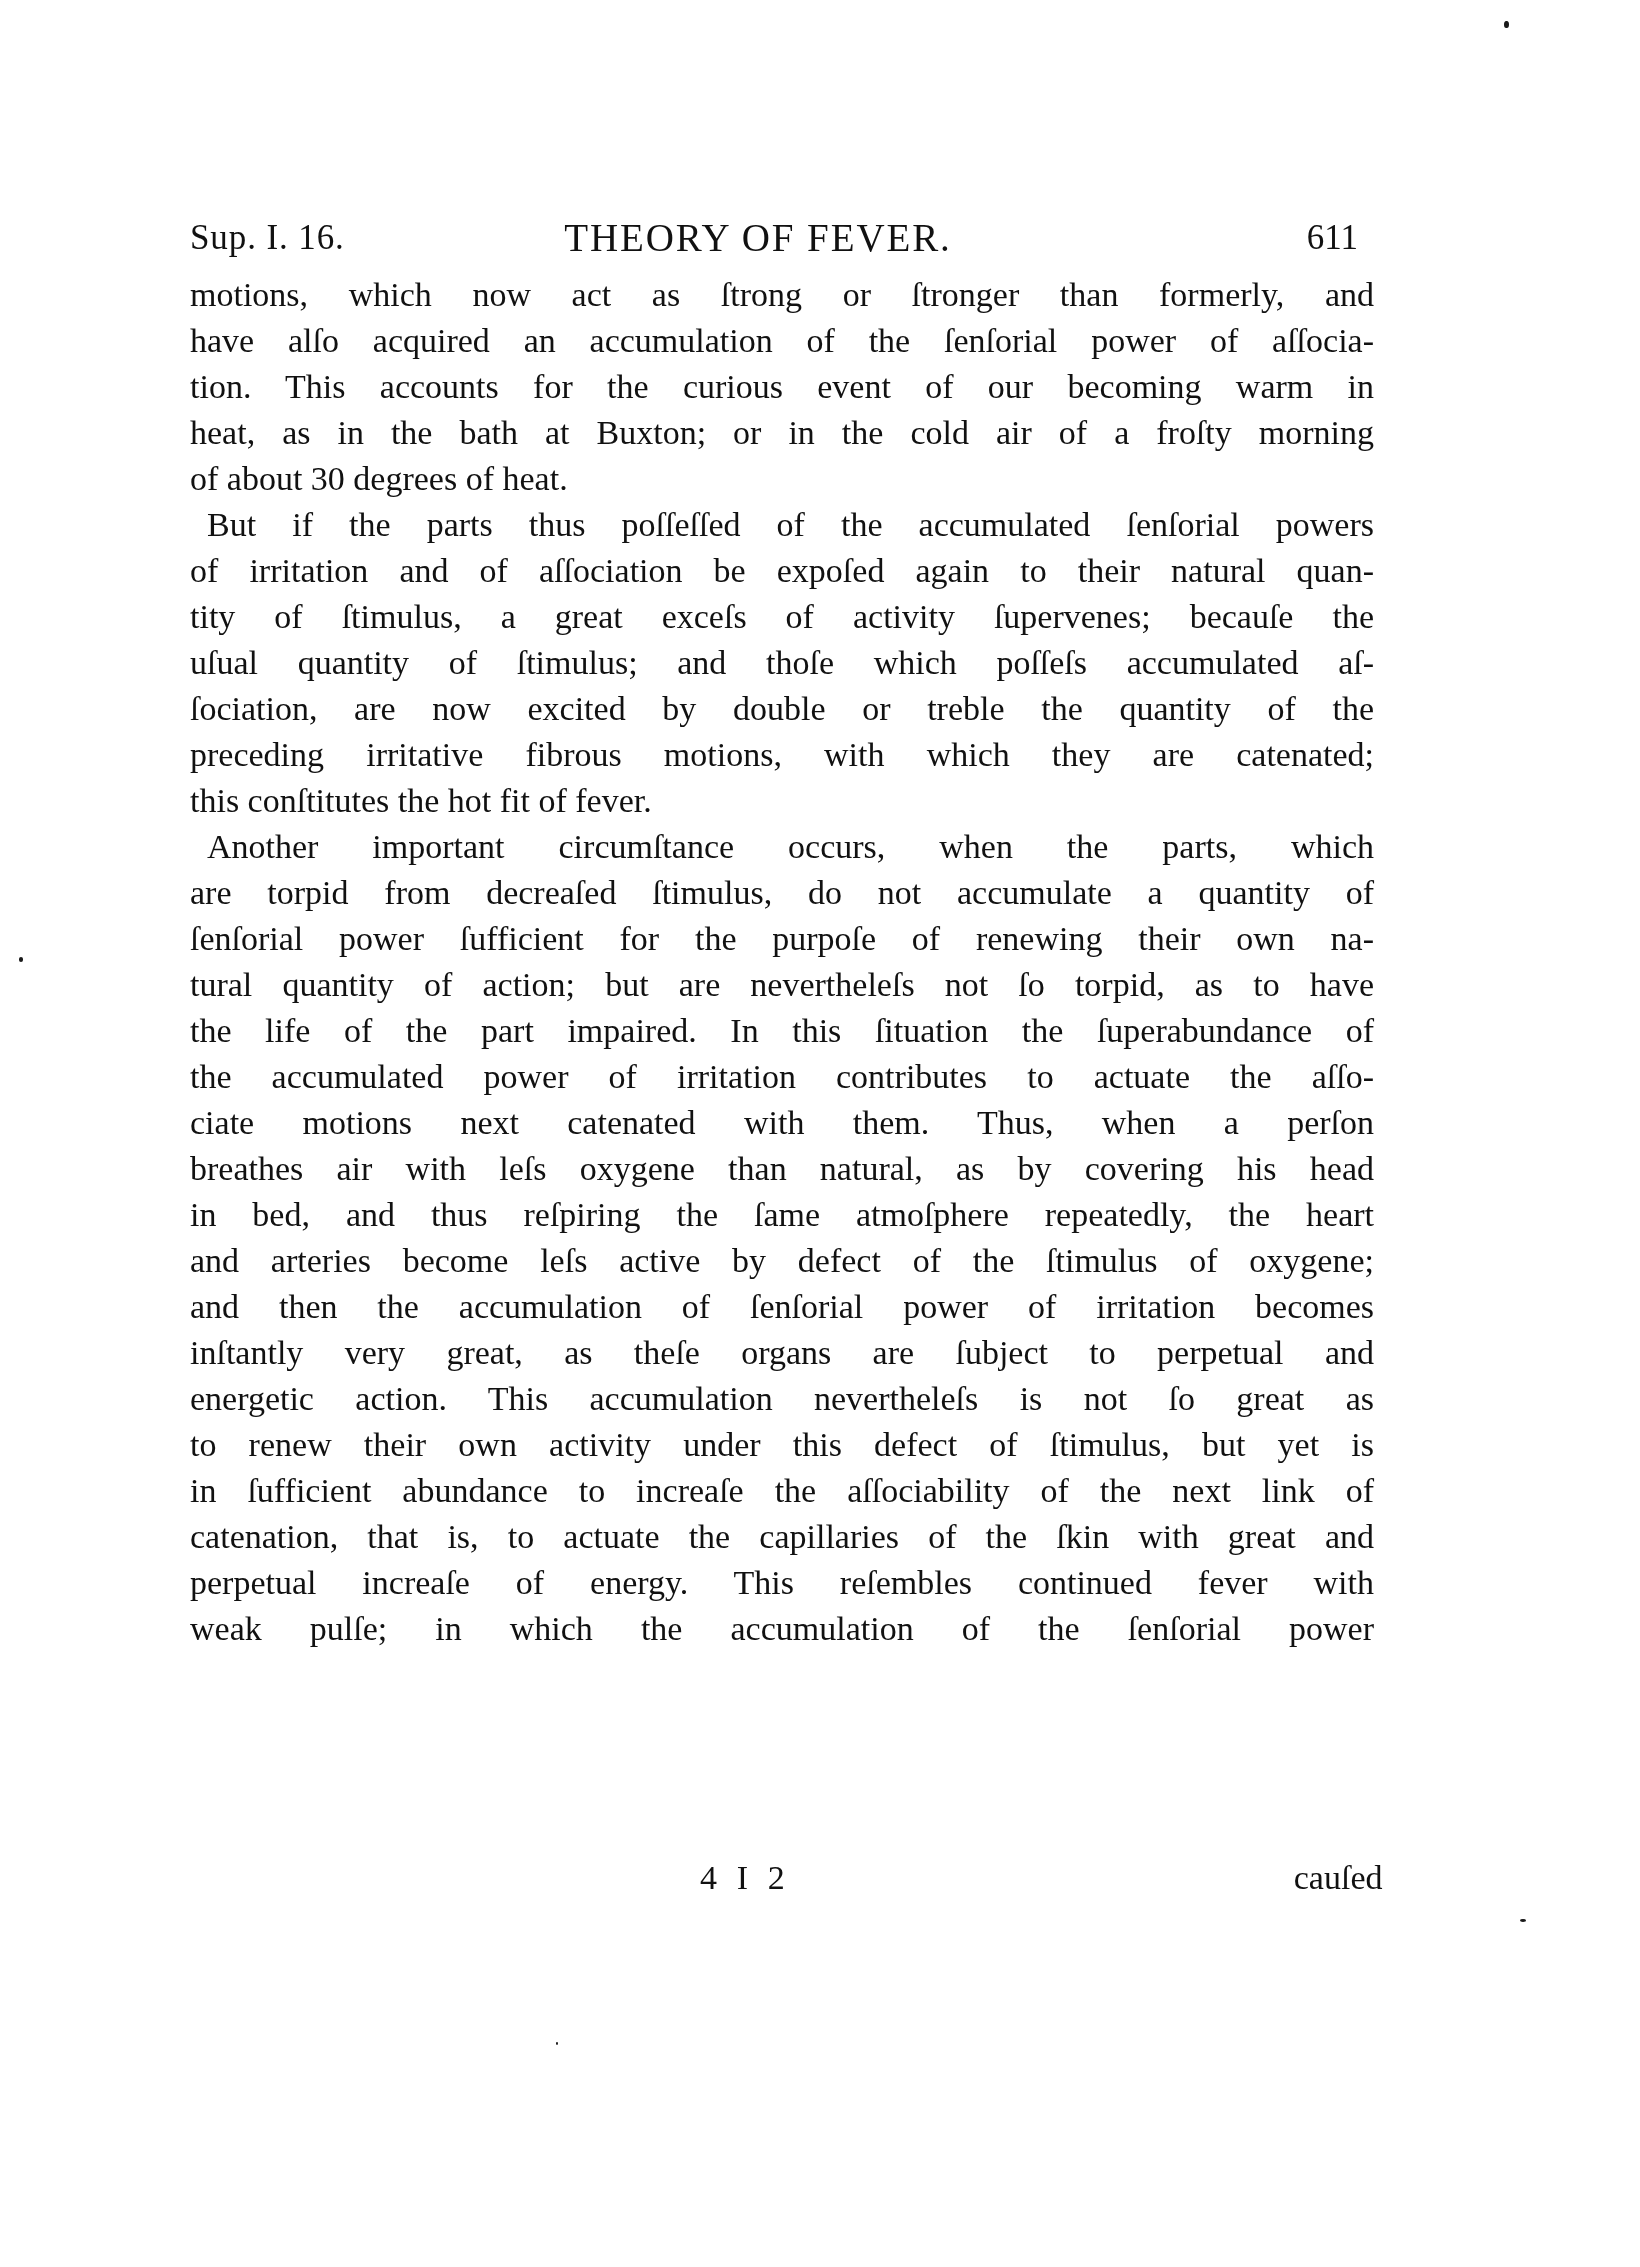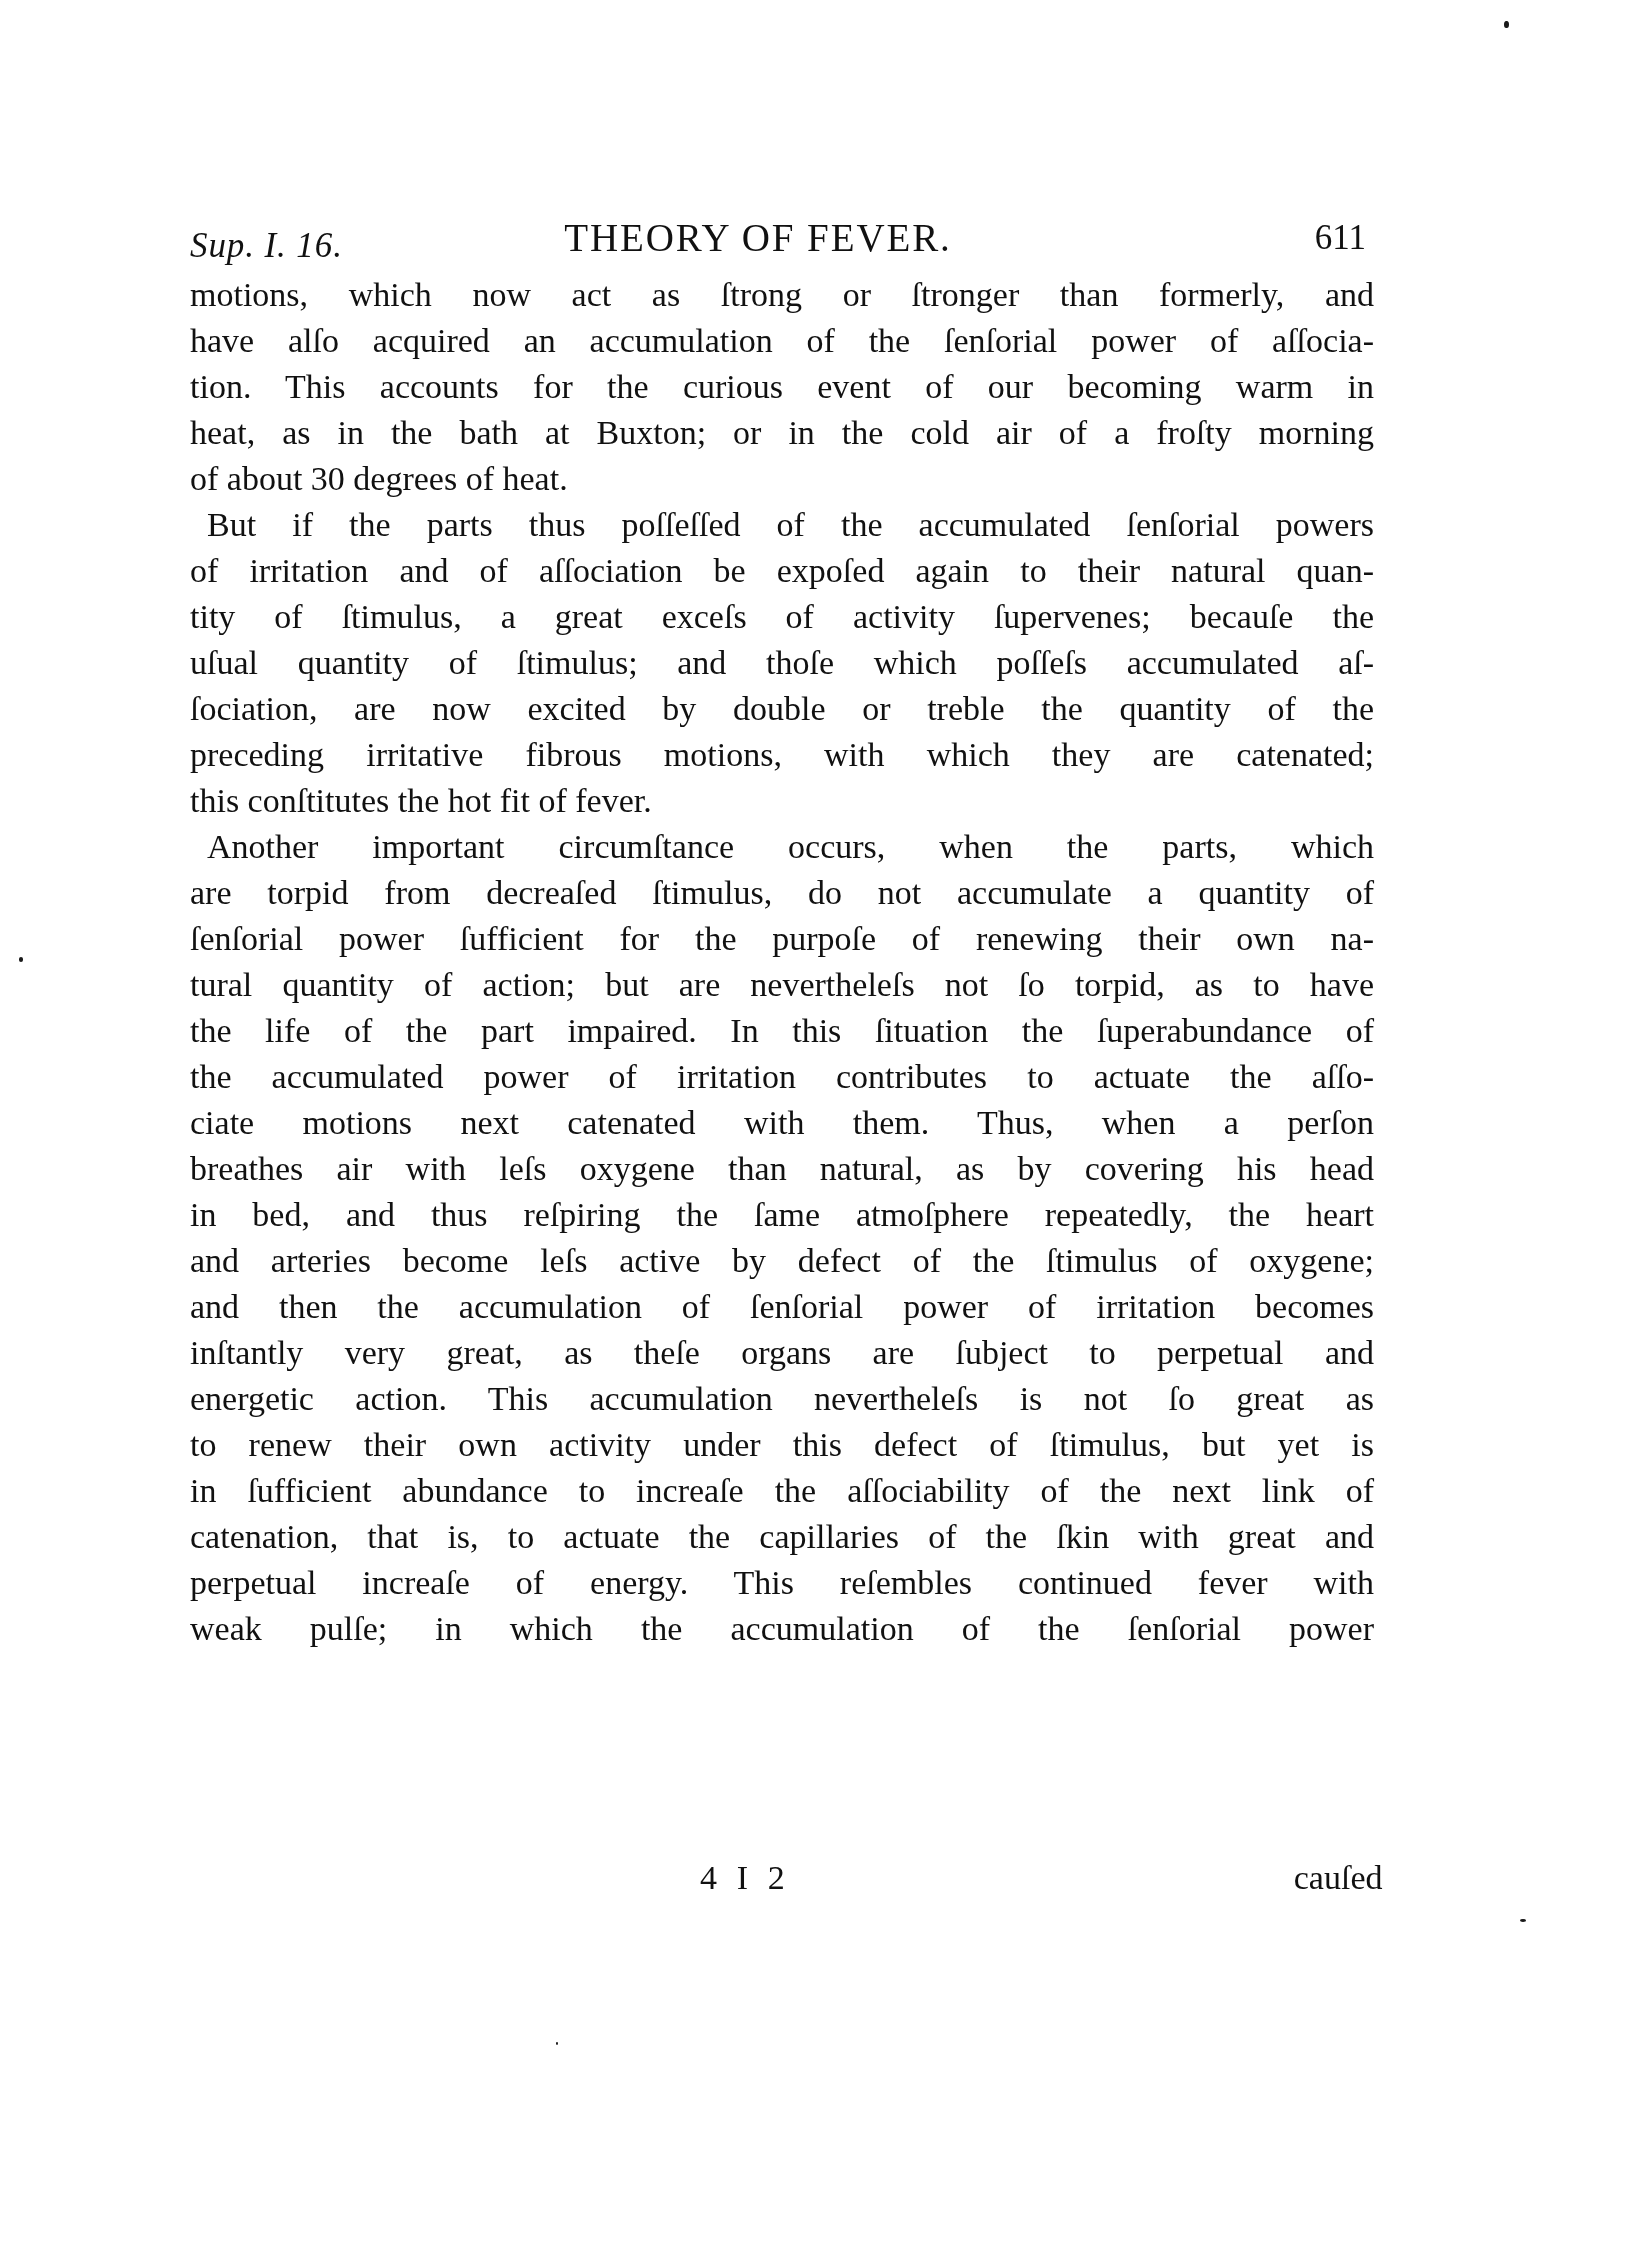--- a/index.html
+++ b/index.html
@@ -26,37 +26,36 @@
       left: 190px;
       top: 210px;
       width: 1184px;
       height: 56px;
       font-size: 35px;
       line-height: 56px;
     }
     .header .sec {
       position: absolute;
       left: 0;
-      top: 8px;
+      top: 0;
       letter-spacing: 0.9px;
-      font-style: italic;
     }
     .header .title {
       position: absolute;
       left: 8px;
       right: 0;
       top: 0;
       text-align: center;
       font-size: 39px;
       letter-spacing: 1.9px;
       padding-right: 56px;
     }
     .header .pageno {
       position: absolute;
-      right: 8px;
+      right: 16px;
       top: 0;
     }
     .body-text {
       position: absolute;
       left: 190px;
       top: 272px;
       width: 1184px;
     }
     .para {
       margin: 0;

